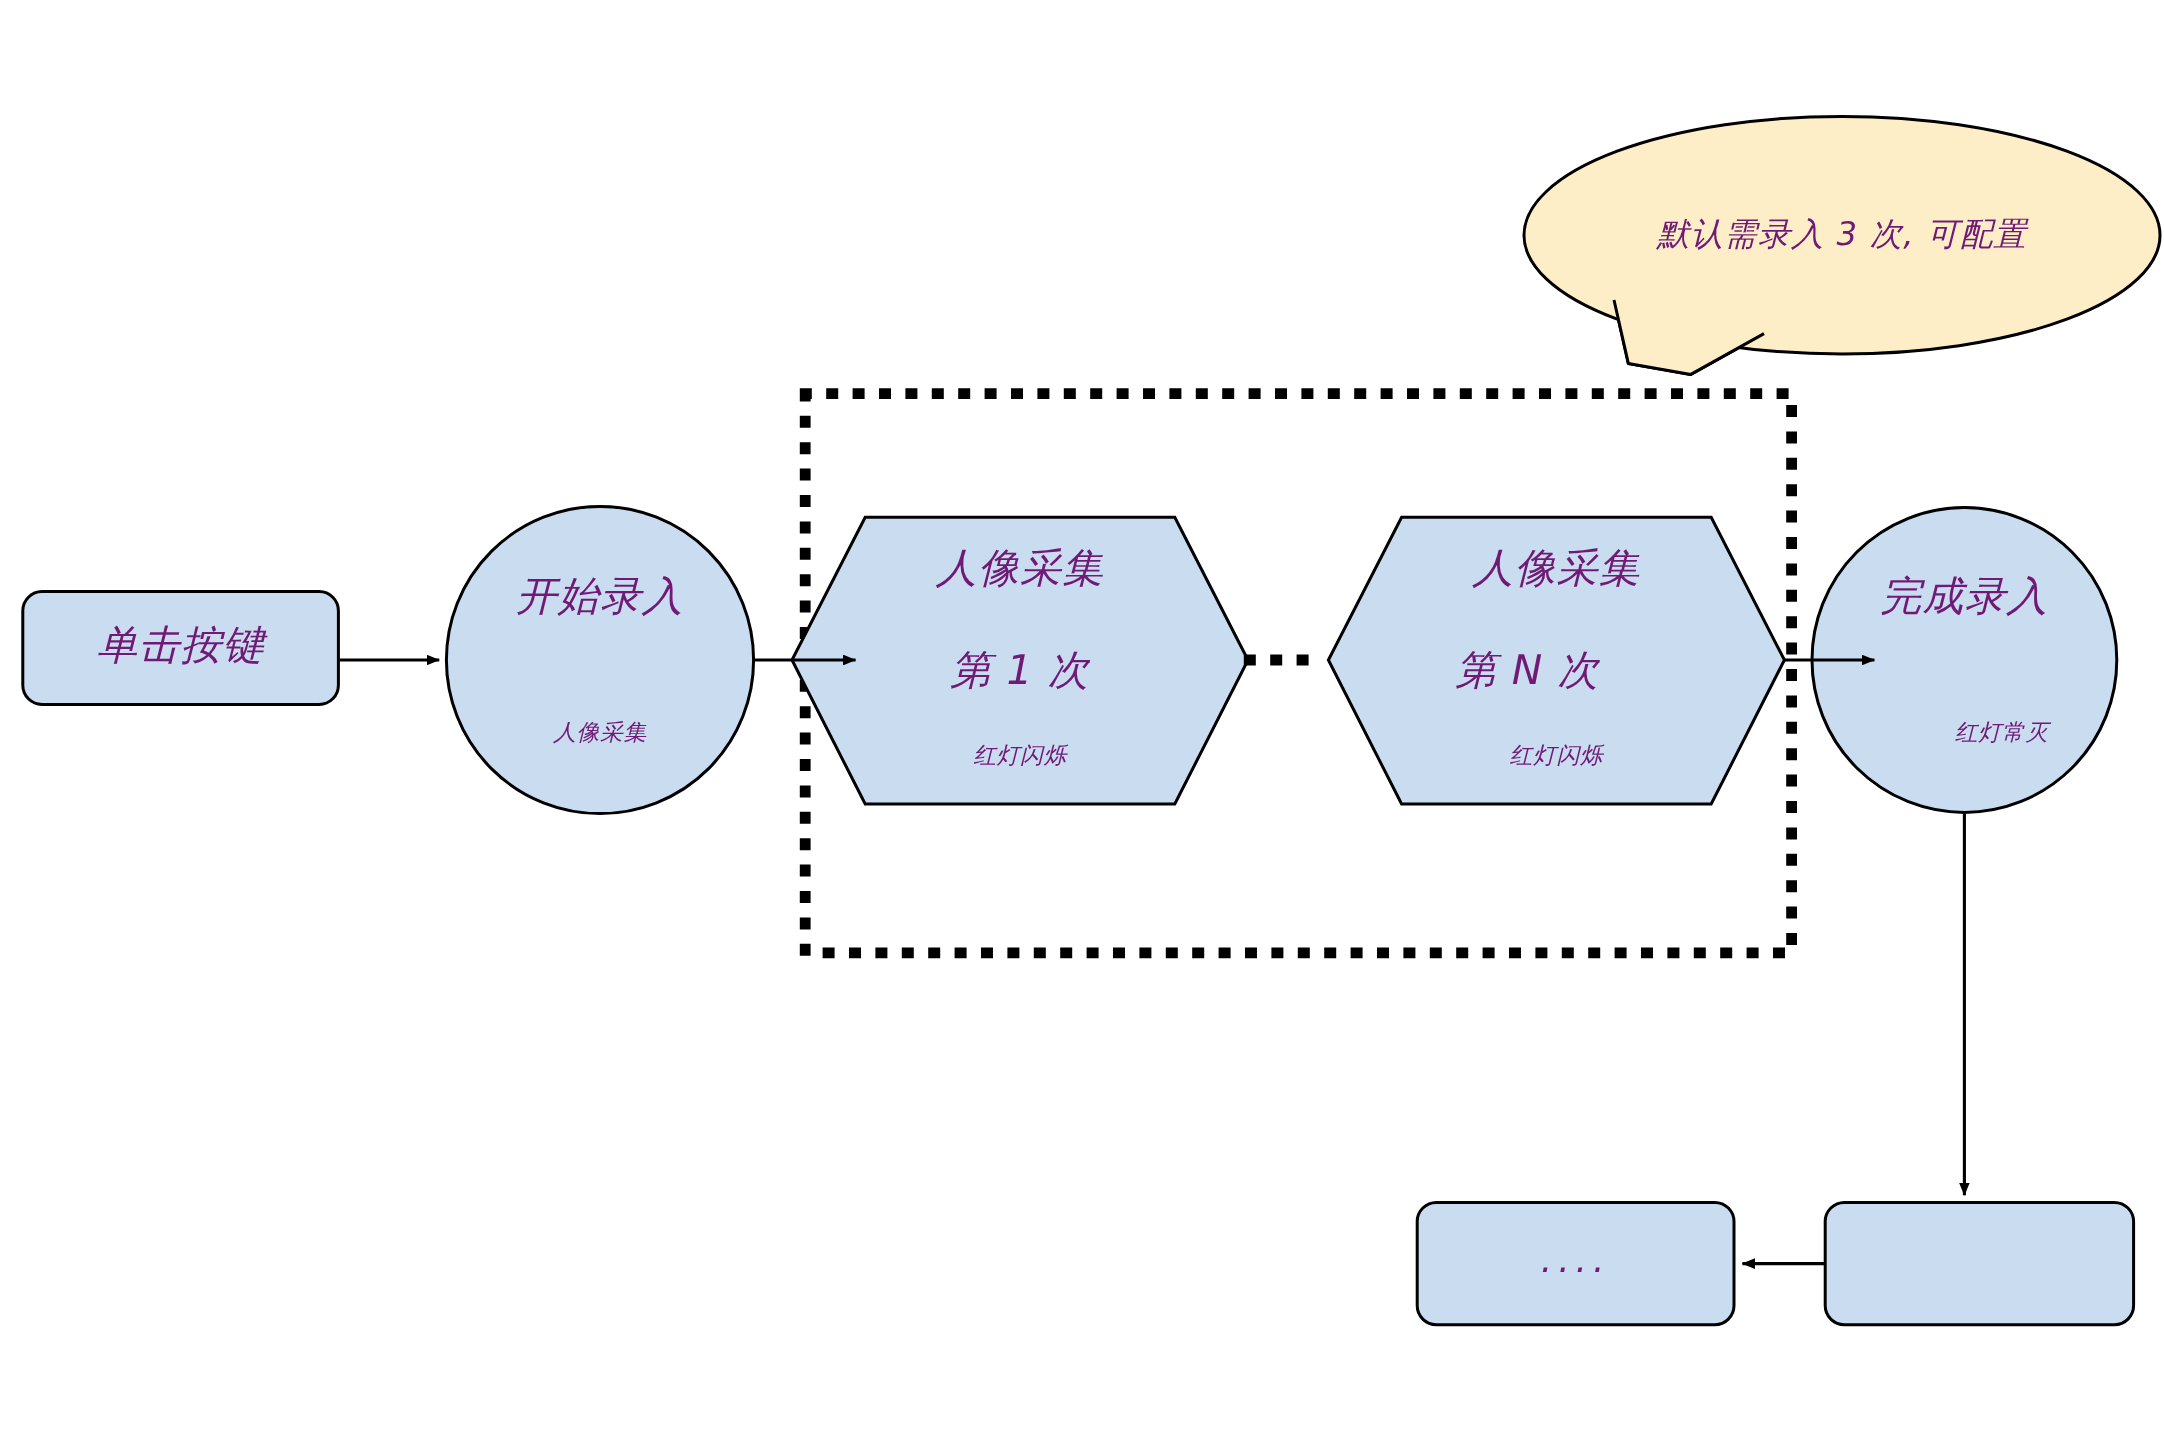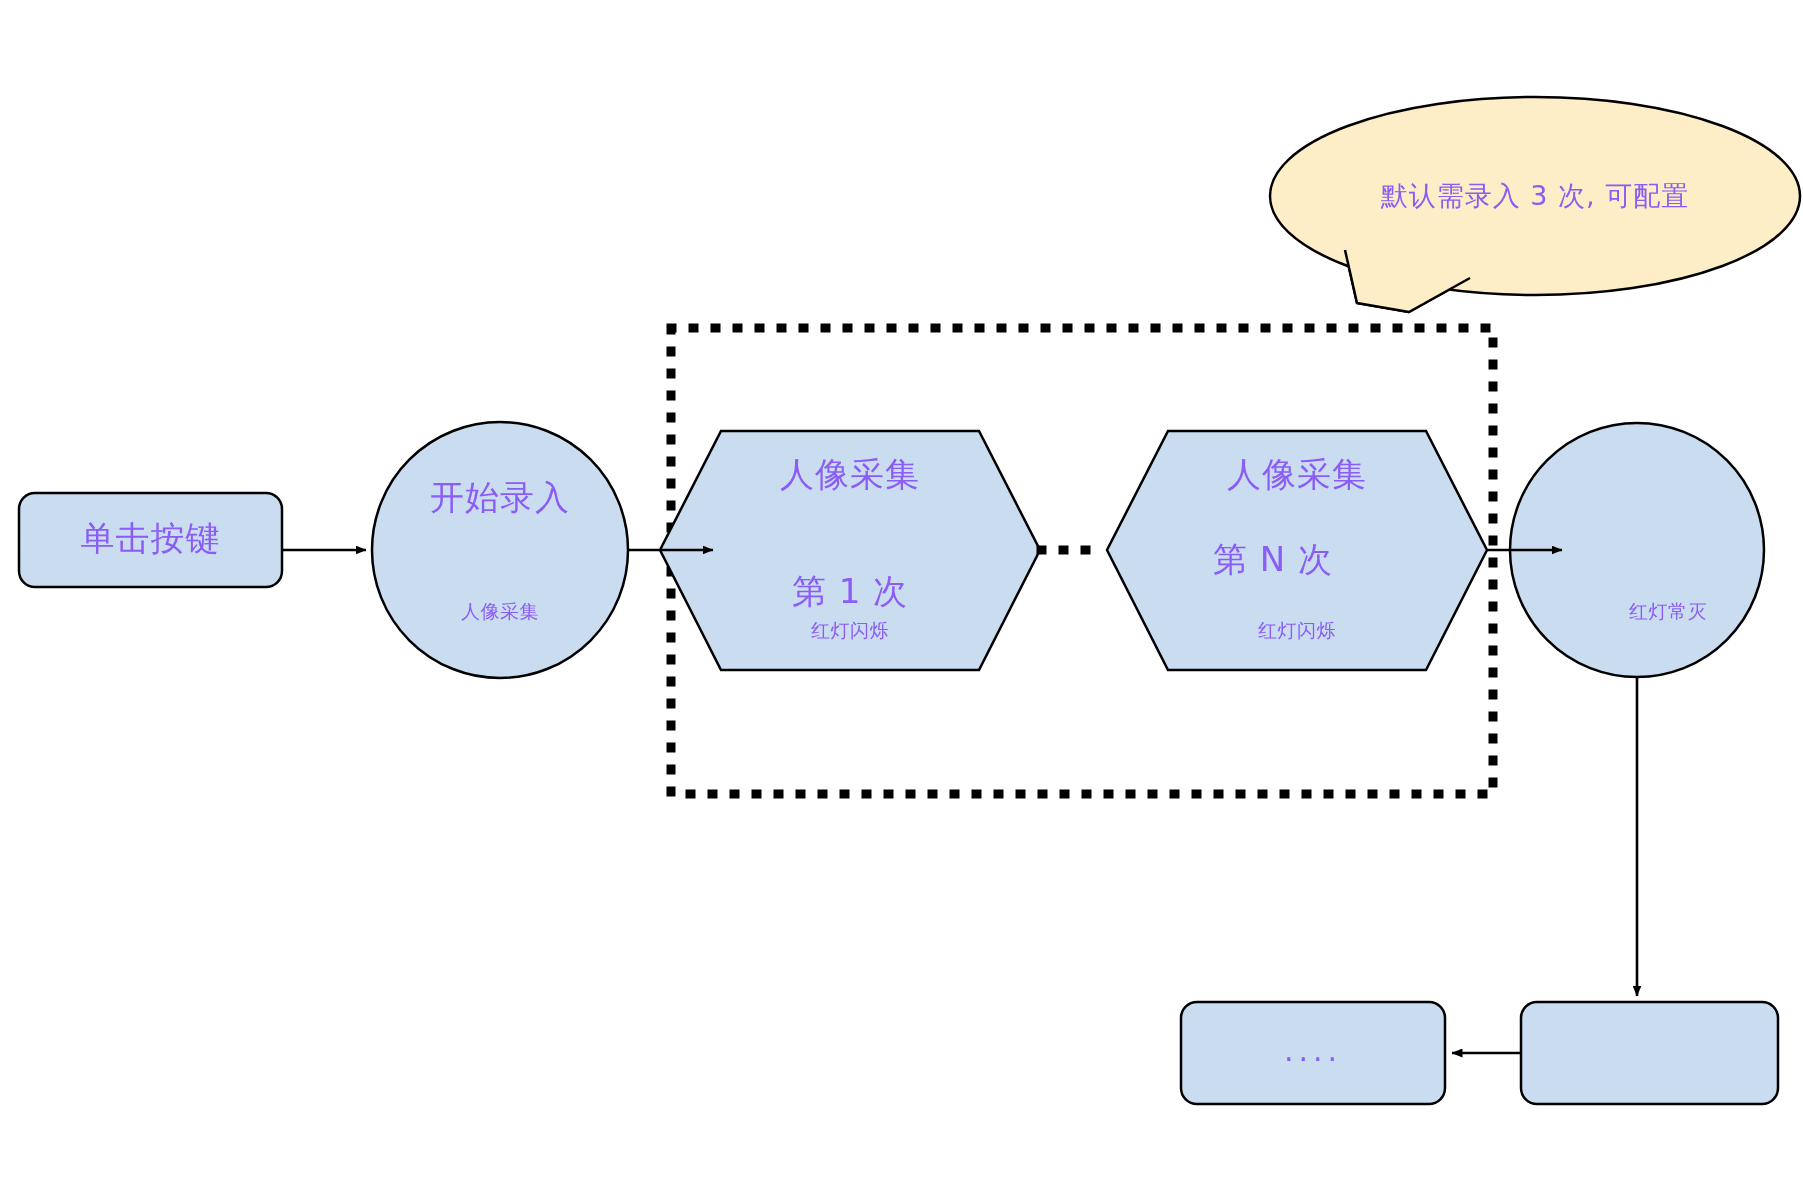--- a/index.html
+++ b/index.html
@@ -22,23 +22,24 @@
     position: absolute;
     left: 0;
     top: 0;
     width: 1803px;
     height: 1199px;
     overflow: visible;
   }
   .node-text {
     position: absolute;
     text-align: center;
-    color: #8b5cf6;
+    color: #701a75;
     pointer-events: none;
     line-height: 1.15;
+    font-style: italic;
   }
   .t-main {
     font-size: 34px;
     letter-spacing: 1px;
   }
   .t-sub {
     font-size: 19px;
     letter-spacing: 0.5px;
   }
   .t-callout {
@@ -94,27 +95,28 @@
 
     <line x1="1520" y1="1053" x2="1452" y2="1053" stroke="#000000" stroke-width="2.6" marker-end="url(#arrowhead)"></line>
   </svg>
 
   <div class="node-text t-main" style="left:19px; top:519px; width:263px;">单击按键</div>
 
   <div class="node-text t-main" style="left:370px; top:478px; width:260px;">开始录入</div>
   <div class="node-text t-sub" style="left:370px; top:601px; width:260px;">人像采集</div>
 
   <div class="node-text t-main" style="left:720px; top:455px; width:260px;">人像采集</div>
-  <div class="node-text t-main" style="left:720px; top:572px; width:260px;">第 1 次</div>
+  <div class="node-text t-main" style="left:720px; top:540px; width:260px;">第 1 次</div>
   <div class="node-text t-sub" style="left:720px; top:620px; width:260px;">红灯闪烁</div>
 
   <div class="node-text t-main" style="left:1167px; top:455px; width:260px;">人像采集</div>
   <div class="node-text t-main" style="left:1143px; top:540px; width:260px;">第 N 次</div>
   <div class="node-text t-sub" style="left:1167px; top:620px; width:260px;">红灯闪烁</div>
 
+  <div class="node-text t-main" style="left:1507px; top:478px; width:260px;">完成录入</div>
   <div class="node-text t-sub" style="left:1538px; top:601px; width:260px;text-align:center;">红灯常灭</div>
 
 
   <div class="node-text t-dots" style="left:1181px; top:1034px; width:264px;">....</div>
 
   <div class="node-text t-callout" style="left:1290px; top:180px; width:490px;">默认需录入 3 次, 可配置</div>
 
 </div>
 
 </body></html>

